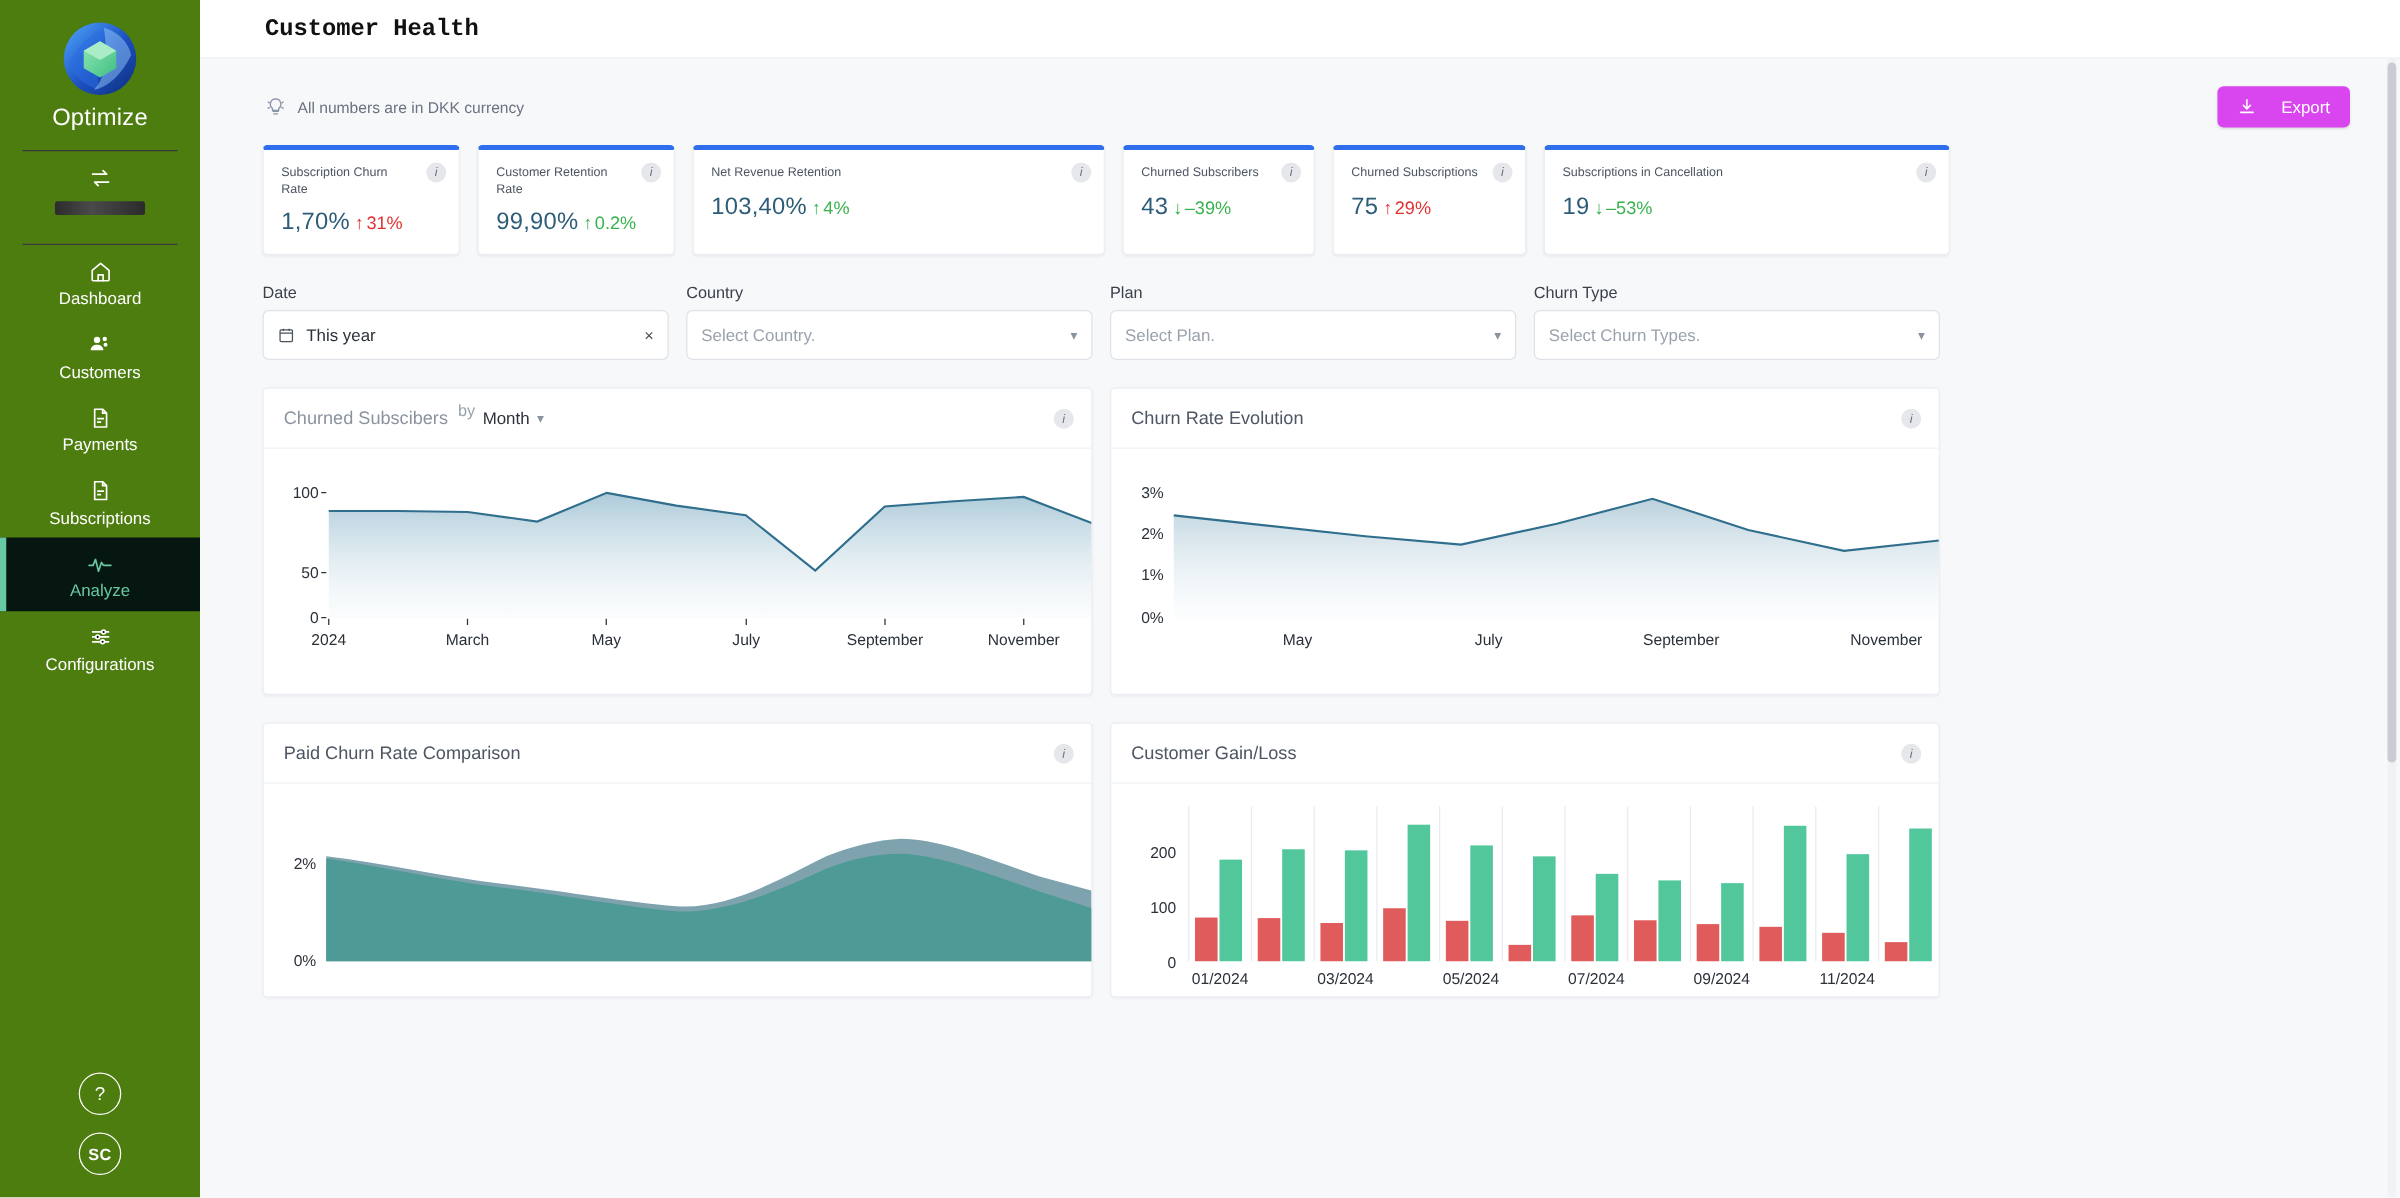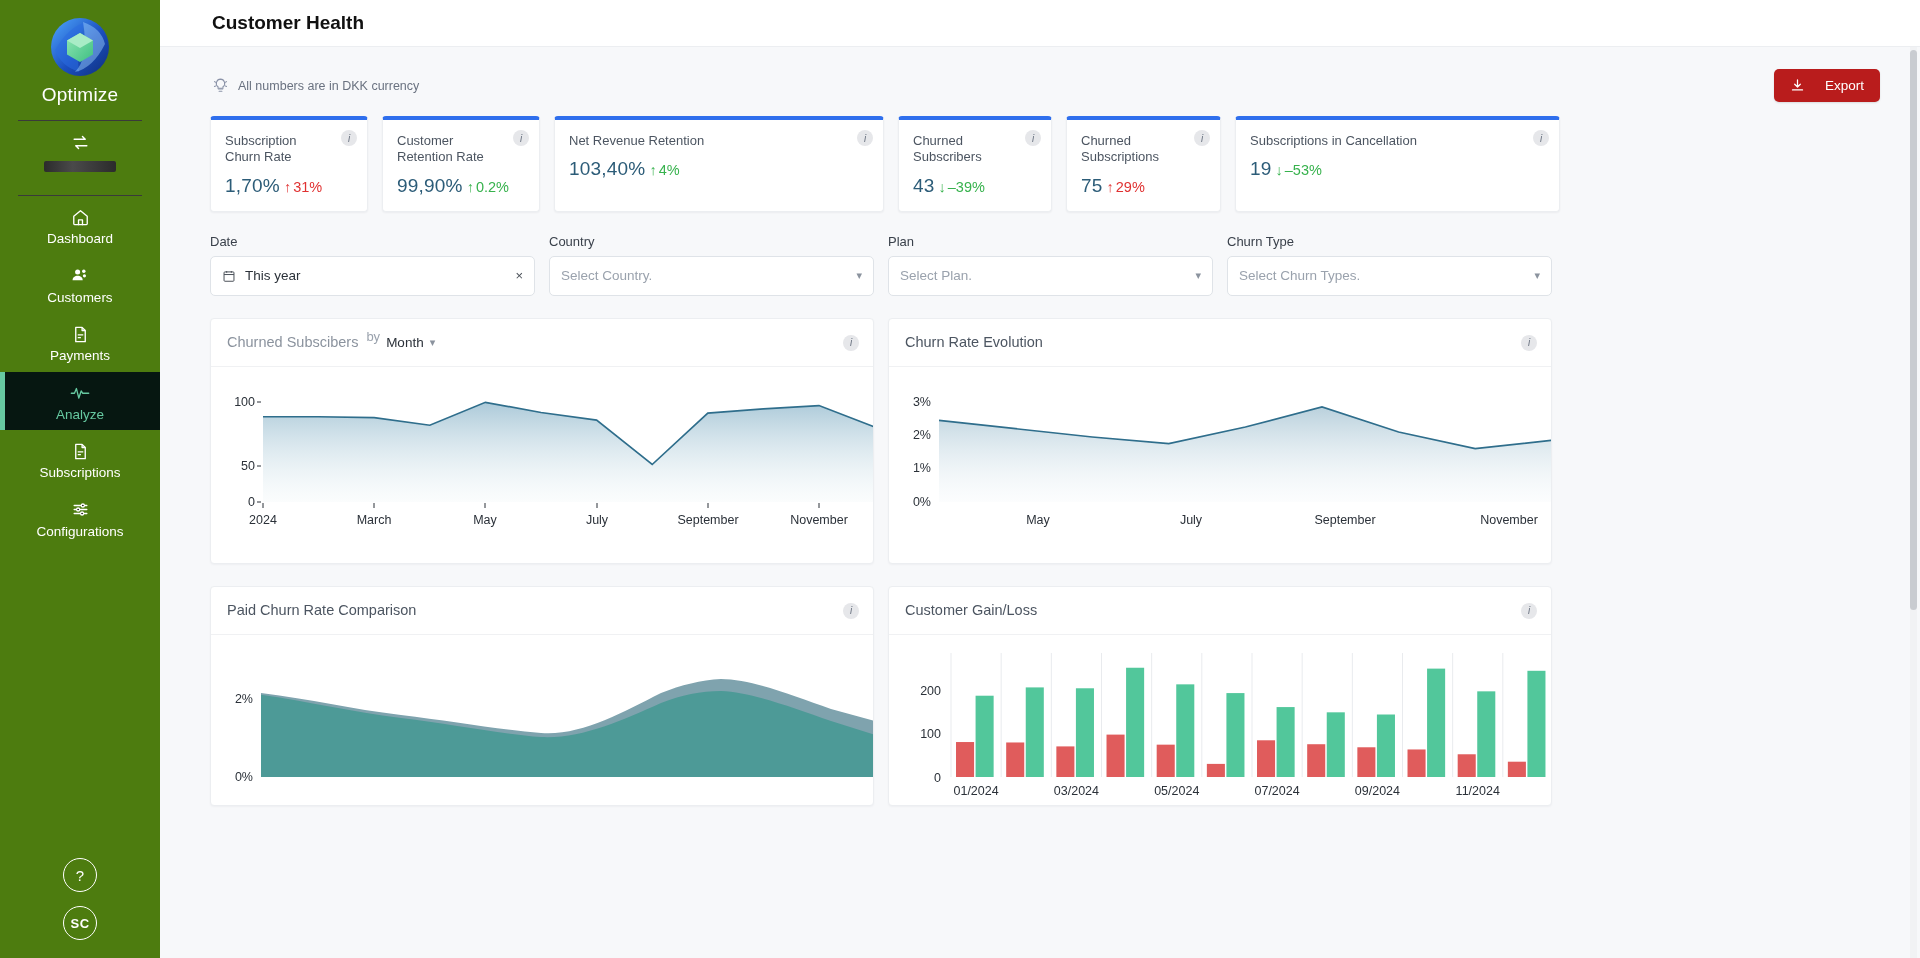--- a/index.html
+++ b/index.html
@@ -48,47 +48,47 @@
     font-size: 15px; cursor: pointer; background: transparent;
   }
   .avatar-btn { font-size: 13px; font-weight: 600; letter-spacing: .4px; }
 
   
   .main { flex: 1; height: 958px; overflow: hidden; position: relative; background:#f7f8fa; }
   .topbar {
     height: 47px; background:#fff; display:flex; align-items:center;
     padding-left: 52px; border-bottom: 1px solid #eceef1;
   }
-  .page-title { font-size: 19px; font-weight: 700; color:#111; }
+  .page-title { font-size: 19px; font-weight: 700; color:#111;font-family:Liberation Mono, monospace; }
 
   .content { padding: 0 40px 0 50px; }
 
   .note-row { display:flex; align-items:center; justify-content:space-between; padding: 22px 0 10px 2px; }
   .note { display:flex; align-items:center; gap:9px; color:#6a7280; font-size:12.5px; }
   .export-btn {
-    background:#b91c1c; color:#fff; border:none; border-radius:5px;
+    background:#d946ef; color:#fff; border:none; border-radius:5px;
     height: 33px; padding: 0 16px; display:flex; align-items:center; gap:20px;
     font-size: 13.5px; cursor:pointer; box-shadow: 0 1px 2px rgba(0,0,0,.12);
   }
 
   
   .kpis { display:flex; gap: 14px; align-items: stretch; margin-top: 4px; }
   .kpi {
     background:#fff; border-radius: 4px; border:1px solid #eceef1;
     border-top: 4px solid #2f6fed;
     padding: 13px 14px 14px 14px; position:relative;
     box-shadow: 0 1px 2px rgba(16,24,40,.05);
     display:flex; flex-direction:column; justify-content:flex-start;
   }
   .kpi.w1 { width: 158px; }  
   .kpi.w2 { width: 330px; }
   .kpi.w3 { width: 154px; }
   .kpi.w4 { width: 155px; }
   .kpi.w5 { width: 325px; }
-  .kpi-title { font-size: 13px; color:#4c5561; line-height: 1.25; padding-right: 22px; max-width: 125px; }
+  .kpi-title { font-size: 10px; color:#4c5561; line-height: 1.25; padding-right: 22px; max-width: 125px; }
   .kpi.w2 .kpi-title, .kpi.w5 .kpi-title { max-width: 280px; }
   .kpi-value-row { display:flex; align-items:baseline; gap:4px; margin-top: 9px; white-space: nowrap; }
   .kpi-value { font-size: 19px; color:#2c5c78; letter-spacing:.2px; }
   .kpi-delta { font-size: 14.5px; display:flex; align-items:center; gap:2px; }
   .delta-green { color:#37b24d; } .delta-red { color:#e03131; }
   .info-dot {
     position:absolute; top:10px; right:10px;
     width:16px; height:16px; border-radius:50%;
     background:#e6e7ea; color:#6a7280; font-size:10px; font-style:italic;
     display:flex; align-items:center; justify-content:center; cursor:pointer;
@@ -207,38 +207,38 @@
       <span class="ico">
         <svg width="19" height="19" viewBox="0 0 24 24" fill="none" stroke="#fff" stroke-width="1.7" stroke-linejoin="round">
           <path d="M6 3h8l4 4v14H6z"></path>
             <path d="M14 3v4h4"></path>
             <path d="M8.5 12.5h7M8.5 16h4"></path>
         </svg>
       </span>
       <span class="nav-label">Payments</span>
     </div>
 
-    <div class="nav-item active">
-      <span class="ico">
-        <svg width="22" height="19" viewBox="0 0 26 24" fill="none" stroke="#66c9a1" stroke-width="1.7" stroke-linecap="round" stroke-linejoin="round">
-          <path d="M2 13h4l2.5-6 3 12 3-9 2 3h7.5"></path>
-        </svg>
-      </span>
-      <span class="nav-label">Analyze</span>
-    </div>
-
     <div class="nav-item">
       <span class="ico">
         <svg width="19" height="19" viewBox="0 0 24 24" fill="none" stroke="#fff" stroke-width="1.7" stroke-linejoin="round">
           <path d="M6 3h8l4 4v14H6z"></path>
             <path d="M14 3v4h4"></path>
             <path d="M8.5 12.5h7M8.5 16h4"></path>
         </svg>
       </span>
       <span class="nav-label">Subscriptions</span>
+    </div>
+
+    <div class="nav-item active">
+      <span class="ico">
+        <svg width="22" height="19" viewBox="0 0 26 24" fill="none" stroke="#66c9a1" stroke-width="1.7" stroke-linecap="round" stroke-linejoin="round">
+          <path d="M2 13h4l2.5-6 3 12 3-9 2 3h7.5"></path>
+        </svg>
+      </span>
+      <span class="nav-label">Analyze</span>
     </div>
 
     <div class="nav-item">
       <span class="ico">
         <svg width="19" height="19" viewBox="0 0 24 24" fill="none" stroke="#fff" stroke-width="1.7" stroke-linecap="round">
           <path d="M4 7h16M4 12h16M4 17h16"></path>
           <circle cx="15" cy="7" r="1.9" fill="#000"></circle>
             <circle cx="9" cy="12" r="1.9" fill="#000"></circle>
             <circle cx="14" cy="17" r="1.9" fill="#000"></circle>
         </svg>

